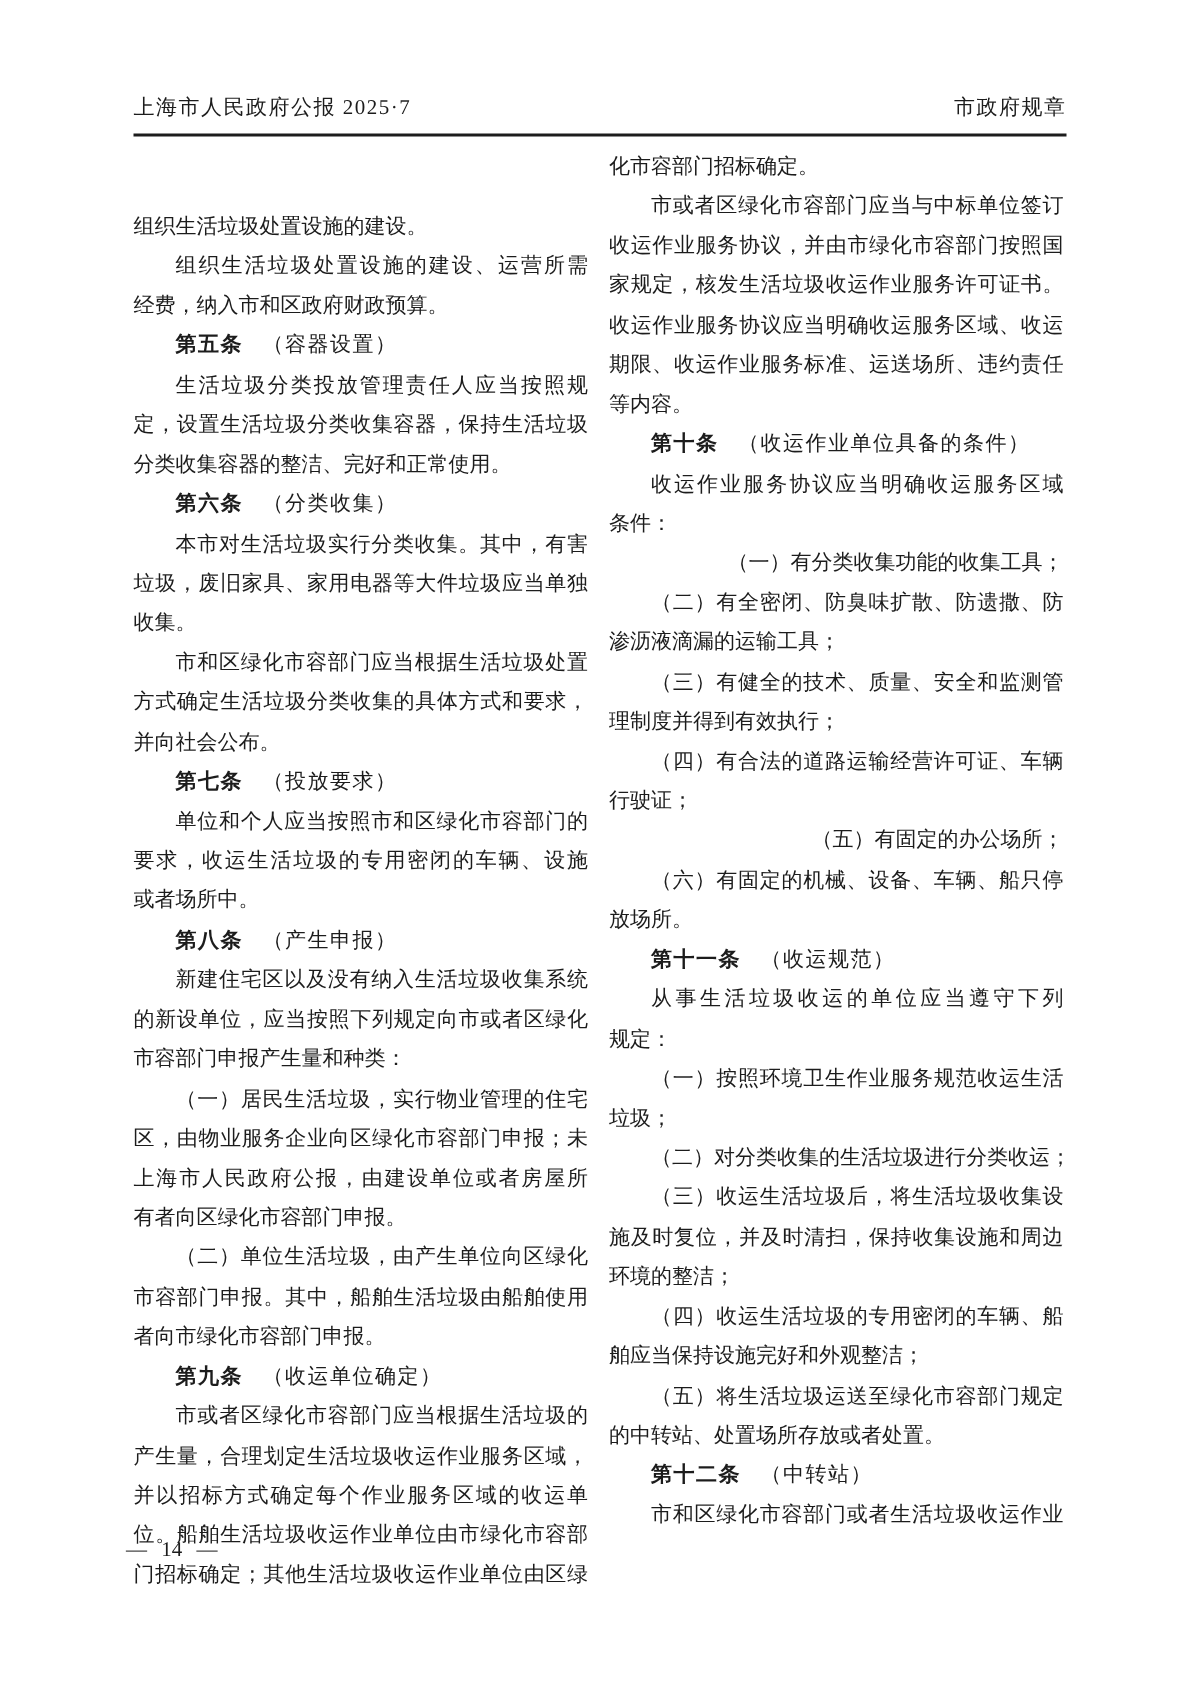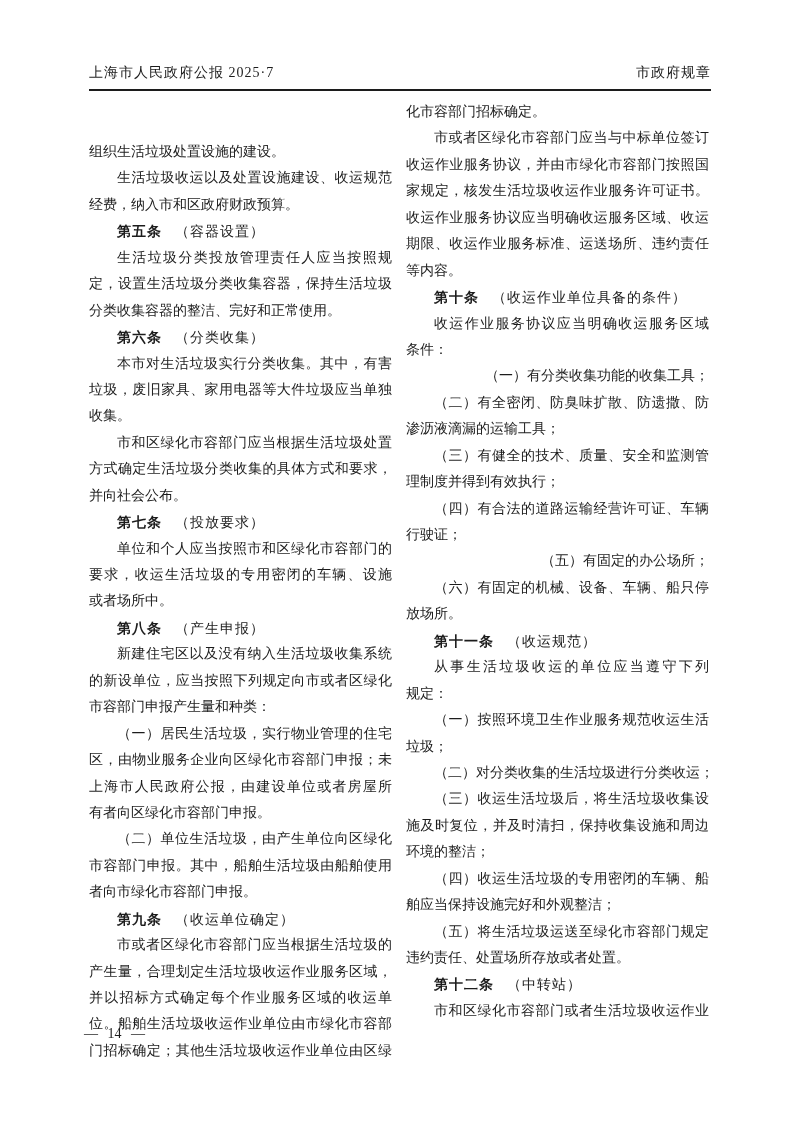--- a/index.html
+++ b/index.html
@@ -50,21 +50,21 @@
   
   .line.ji { text-align: justify; text-align-last: justify; padding-left: 28px; }
   
   .line.l  { text-align: left; white-space: nowrap; }
   
   .line.li { text-align: right; padding-left: 28px; white-space: nowrap; }
   
   .line.h  { padding-left: 28px; white-space: nowrap; }
   .art-num {
     font-weight: 700;
-    font-family: Liberation Sans, sans-serif;
+    font-family: Liberation Serif, serif;
     letter-spacing: 1px;
     text-align: center;
   }
   .art-title { margin-left: 13px; letter-spacing: 1px; }
   .footer {
     position: absolute;
     left: 84px;
     top: 1024px;
     font-size: 14px;
     line-height: 20px;
@@ -75,21 +75,21 @@
 <body>
 
 <div class="page">
   <div class="header">
     <span>上海市人民政府公报 2025·7</span>
     <span>市政府规章</span>
   </div>
   <div class="rule"></div>
   <div class="col left">
       <div class="line l">组织生活垃圾处置设施的建设。</div>
-      <div class="line ji">生活垃圾收运以及处置设施建设、收运规范</div>
+      <div class="line ji">组织生活垃圾处置设施的建设、运营所需</div>
       <div class="line l">经费，纳入市和区政府财政预算。</div>
       <div class="line h"><span class="art-num">第五条</span><span class="art-title">（容器设置）</span></div>
       <div class="line ji">生活垃圾分类投放管理责任人应当按照规</div>
       <div class="line j">定，设置生活垃圾分类收集容器，保持生活垃圾</div>
       <div class="line l">分类收集容器的整洁、完好和正常使用。</div>
       <div class="line h"><span class="art-num">第六条</span><span class="art-title">（分类收集）</span></div>
       <div class="line ji">本市对生活垃圾实行分类收集。其中，有害</div>
       <div class="line j">垃圾，废旧家具、家用电器等大件垃圾应当单独</div>
       <div class="line l">收集。</div>
       <div class="line ji">市和区绿化市容部门应当根据生活垃圾处置</div>
@@ -143,18 +143,18 @@
       <div class="line l">规定：</div>
       <div class="line ji">（一）按照环境卫生作业服务规范收运生活</div>
       <div class="line l">垃圾；</div>
       <div class="line li">（二）对分类收集的生活垃圾进行分类收运；</div>
       <div class="line ji">（三）收运生活垃圾后，将生活垃圾收集设</div>
       <div class="line j">施及时复位，并及时清扫，保持收集设施和周边</div>
       <div class="line l">环境的整洁；</div>
       <div class="line ji">（四）收运生活垃圾的专用密闭的车辆、船</div>
       <div class="line l">舶应当保持设施完好和外观整洁；</div>
       <div class="line ji">（五）将生活垃圾运送至绿化市容部门规定</div>
-      <div class="line l">违约责任、处置场所存放或者处置。</div>
+      <div class="line l">的中转站、处置场所存放或者处置。</div>
       <div class="line h"><span class="art-num">第十二条</span><span class="art-title">（中转站）</span></div>
       <div class="line ji">市和区绿化市容部门或者生活垃圾收运作业</div>
     </div>
   <div class="footer">— 14 —</div>
 </div>
 
 </body></html>

